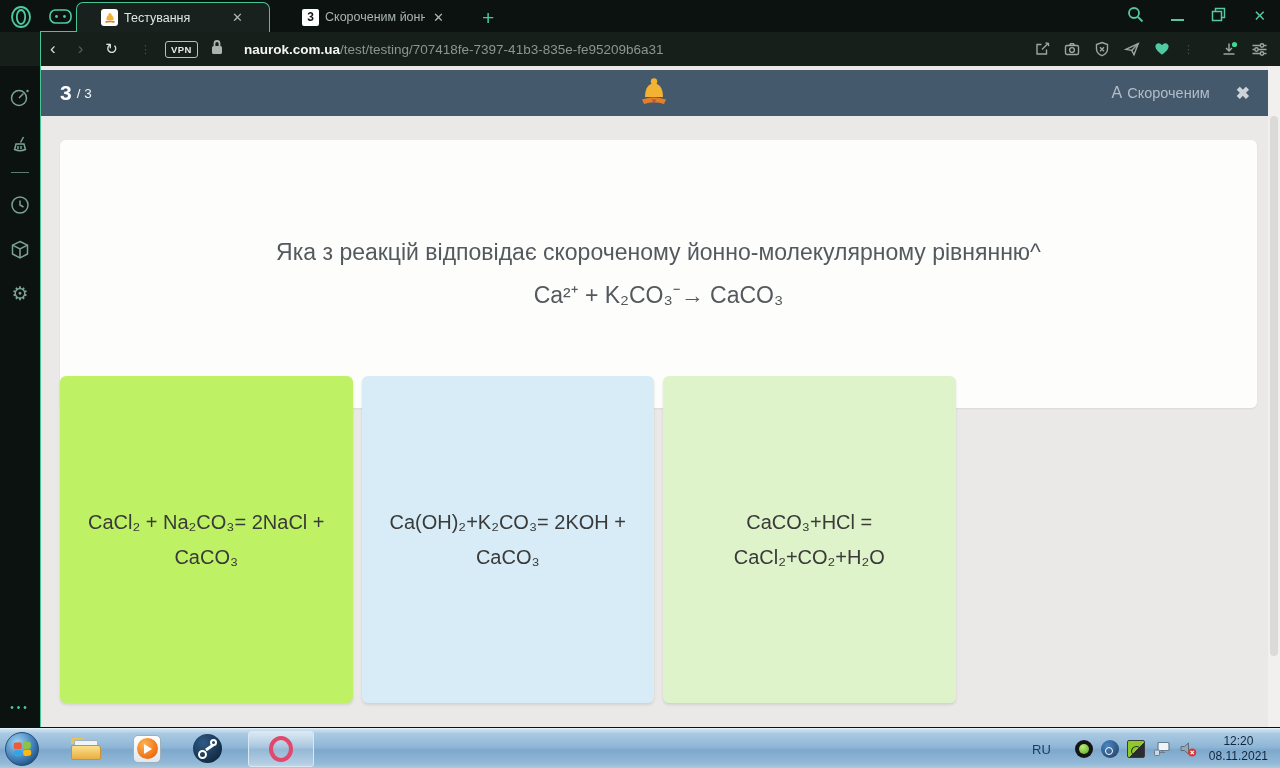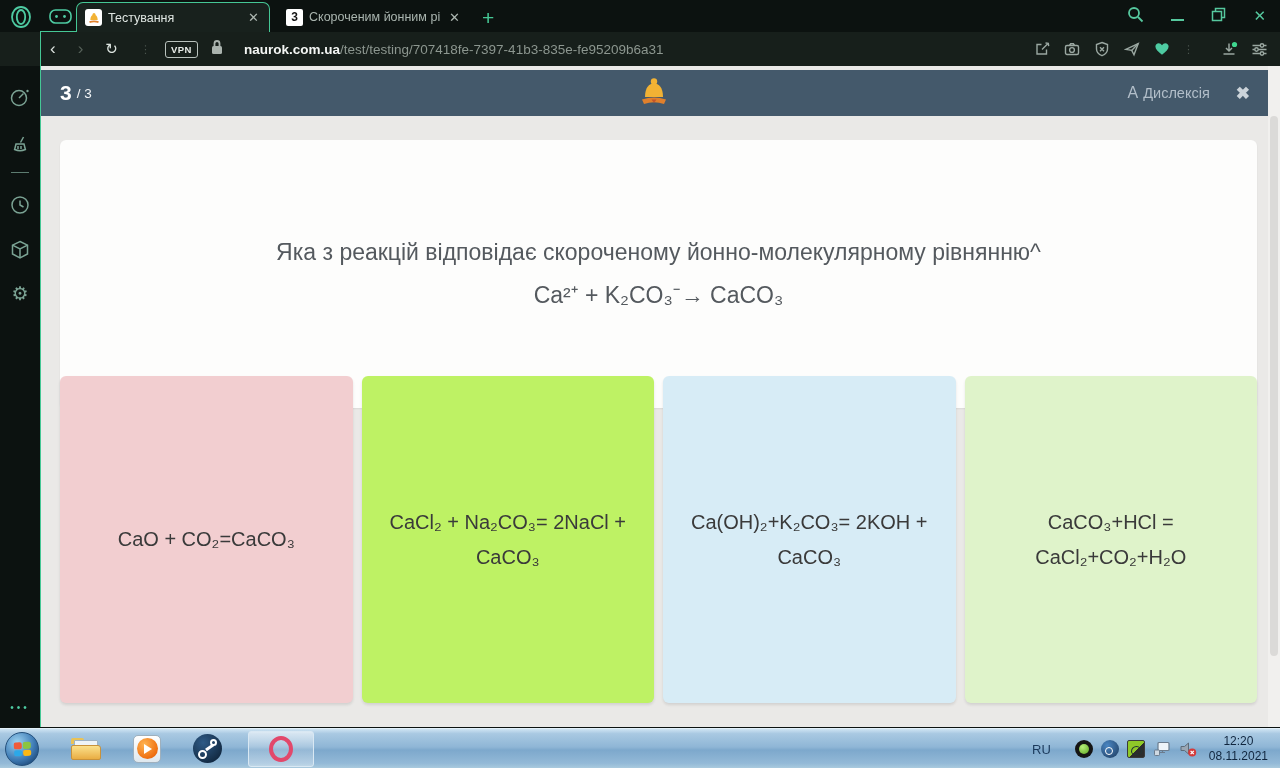--- a/index.html
+++ b/index.html
@@ -3,21 +3,21 @@
 <meta charset="utf-8">
 <style>
   * { box-sizing: border-box; margin: 0; padding: 0; }
   html,body { width:1280px; height:768px; overflow:hidden; }
   body { font-family:"Liberation Sans", sans-serif; background:#0c1210; position:relative; }
 
   
   .titlebar { height:32px; background:#0c1210; display:flex; align-items:flex-end; position:relative; }
   .opera-logo { position:absolute; left:9px; top:5px; }
   .gx-corner  { position:absolute; left:49px; top:8px; }
-  .tab { height:30px; display:flex; align-items:center; padding:0 8px; border-radius:7px 7px 0 0; }
+  .tab { height:30px; display:flex; align-items:center; padding:0 24px; border-radius:7px 7px 0 0; }
   .tab.active { margin-left:76px; width:194px; background:#18211d; border:1px solid #45c795; border-bottom:none; }
   .tab.inactive { margin-left:8px; width:192px; }
   .favicon { width:17px; height:17px; background:#fff; border-radius:3px; display:flex; align-items:center; justify-content:center; flex:0 0 auto; }
   .favicon.badge3 { border-radius:2px; font-weight:bold; font-size:12px; color:#111; }
   .tab-title { flex:1; margin:0 6px; font-size:12.5px; color:#dfe6e2; white-space:nowrap; overflow:hidden; }
   .tab.inactive .tab-title { color:#aab5af; }
   .tab-close { color:#aeb8b2; font-size:13px; padding:0 2px; }
   .new-tab { color:#45c795; font-size:21px; margin:0 0 4px 12px; line-height:20px; }
   .win-controls { position:absolute; right:14px; top:0; height:32px; display:flex; align-items:center; gap:27px; }
   .win-controls .glyph { color:#56c89e; font-size:15px; }
@@ -277,39 +277,36 @@
         <svg width="27" height="31" viewBox="0 0 27 31">
             <circle cx="13.5" cy="4.5" r="3.2" fill="#f2b234"></circle>
             <path d="M4.5 20 C4.5 10.5 8.5 6.5 13.5 6.5 C18.5 6.5 22.5 10.5 22.5 20 Z" fill="#f2b234"></path>
             <path d="M1.5 22.5 Q13.5 18.5 25.5 22.5 L23.5 27 Q13.5 23.5 3.5 27 Z" fill="#e0802c"></path>
             <path d="M11 22.5 h5 l-2.5 3.5 Z" fill="#c2552b"></path>
           </svg>
       </span>
       <span class="quiz-right">
         <span class="dyslexia">
           <span class="letter">А</span>
-          <span class="label">Дислексія</span>
+          <span class="label">Скороченим</span>
         </span>
         <span class="quiz-close">✖</span>
       </span>
     </div>
 
     <div class="page-scrollbar">
       <div class="thumb"></div>
     </div>
 
     <div class="question-card">
       <div class="q-line">Яка з реакцій відповідає скороченому йонно-молекулярному рівнянню^</div>
       <div class="q-line">Ca²⁺ + K₂CO₃⁻→ CaCO₃</div>
     </div>
 
     <div class="answers">
-      <div class="card c1">
-        <span>CaO + CO₂=CaCO₃</span>
-      </div>
       <div class="card c2">
         <span>CaCl₂ + Na₂CO₃= 2NaCl + CaCO₃</span>
       </div>
       <div class="card c3">
         <span>Ca(OH)₂+K₂CO₃= 2KOH + CaCO₃</span>
       </div>
       <div class="card c4">
         <span>CaCO₃+HCl = CaCl₂+CO₂+H₂O</span>
       </div>
     </div>

